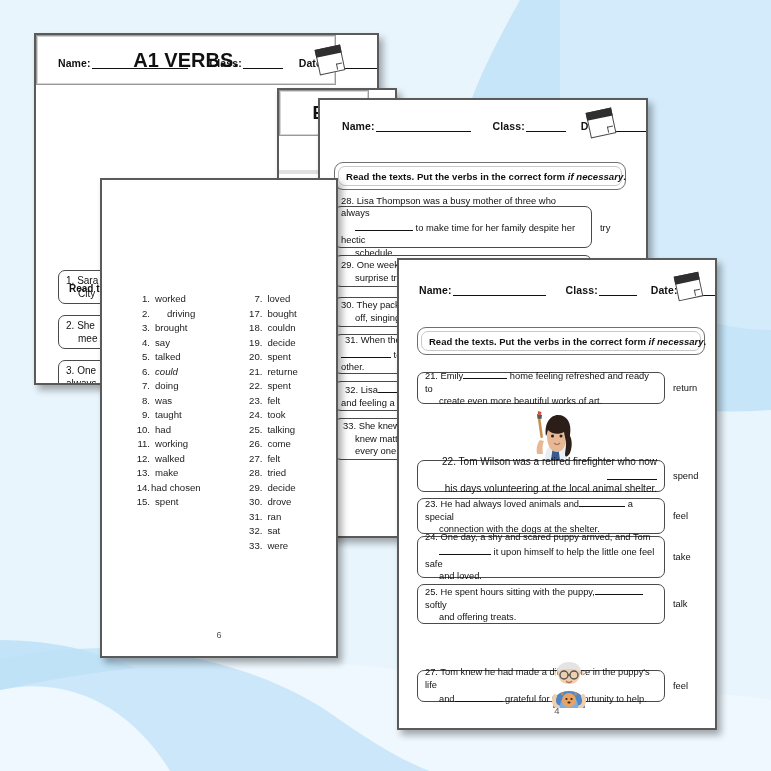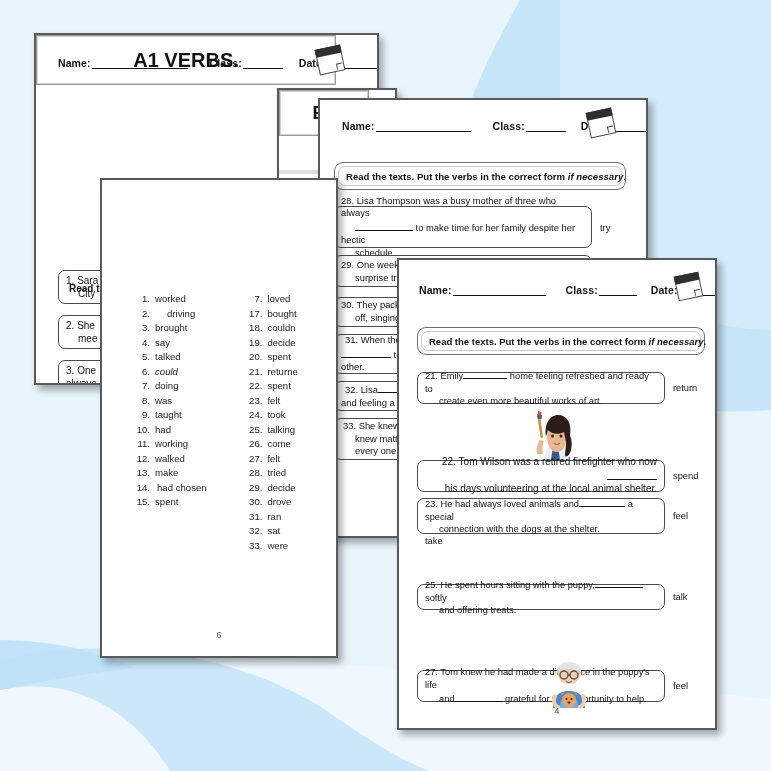--- a/index.html
+++ b/index.html
@@ -247,21 +247,21 @@
         <li style="white-space: nowrap;"><span style="display: inline-block; width: 20px; text-align: right;">4.</span><span style="margin-left: 5px;">say</span></li>
         <li style="white-space: nowrap;"><span style="display: inline-block; width: 20px; text-align: right;">5.</span><span style="margin-left: 5px;">talked</span></li>
         <li style="white-space: nowrap;"><span style="display: inline-block; width: 20px; text-align: right;">6.</span><span style="margin-left: 5px; font-style: italic;">could</span></li>
         <li style="white-space: nowrap;"><span style="display: inline-block; width: 20px; text-align: right;">7.</span><span style="margin-left: 5px;">doing</span></li>
         <li style="white-space: nowrap;"><span style="display: inline-block; width: 20px; text-align: right;">8.</span><span style="margin-left: 5px;">was</span></li>
         <li style="white-space: nowrap;"><span style="display: inline-block; width: 20px; text-align: right;">9.</span><span style="margin-left: 5px;">taught</span></li>
         <li style="white-space: nowrap;"><span style="display: inline-block; width: 20px; text-align: right;">10.</span><span style="margin-left: 5px;">had</span></li>
         <li style="white-space: nowrap;"><span style="display: inline-block; width: 20px; text-align: right;">11.</span><span style="margin-left: 5px;">working</span></li>
         <li style="white-space: nowrap;"><span style="display: inline-block; width: 20px; text-align: right;">12.</span><span style="margin-left: 5px;">walked</span></li>
         <li style="white-space: nowrap;"><span style="display: inline-block; width: 20px; text-align: right;">13.</span><span style="margin-left: 5px;">make</span></li>
-        <li style="white-space: nowrap;"><span style="display: inline-block; width: 20px; text-align: right;">14.</span><span style="margin-left: 7px;">had chosen</span></li>
+        <li style="white-space: nowrap;"><span style="display: inline-block; width: 20px; text-align: right;">14.</span><span style="margin-left: 1px;">had chosen</span></li>
         <li style="white-space: nowrap;"><span style="display: inline-block; width: 20px; text-align: right;">15.</span><span style="margin-left: 5px;">spent</span></li>
       </ol>
     <ol id="key-col-right" start="16" style="list-style:none;margin:0;padding:0 0 0 12px;font-size:9.6px;line-height:14.5px;color:#222;width:110px;">
         <li style="white-space: nowrap;"><span style="display: inline-block; width: 20px; text-align: right;">7.</span><span style="margin-left: 5px;">loved</span></li>
         <li style="white-space: nowrap;"><span style="display: inline-block; width: 20px; text-align: right;">17.</span><span style="margin-left: 5px;">bought</span></li>
         <li style="white-space: nowrap;"><span style="display: inline-block; width: 20px; text-align: right;">18.</span><span style="margin-left: 5px;">couldn</span></li>
         <li style="white-space: nowrap;"><span style="display: inline-block; width: 20px; text-align: right;">19.</span><span style="margin-left: 5px;">decide</span></li>
         <li style="white-space: nowrap;"><span style="display: inline-block; width: 20px; text-align: right;">20.</span><span style="margin-left: 5px;">spent</span></li>
         <li style="white-space: nowrap;"><span style="display: inline-block; width: 20px; text-align: right;">21.</span><span style="margin-left: 5px;">returne</span></li>
         <li style="white-space: nowrap;"><span style="display: inline-block; width: 20px; text-align: right;">22.</span><span style="margin-left: 5px;">spent</span></li>
@@ -350,25 +350,33 @@
       <div class="qt" style="font-size:9.3px;line-height:12.4px;">
         <b style="font-weight:normal;">23.</b>
         <span>He had always loved animals and</span><span class="blank" style="width:46px;height:10px;"></span><span> a special</span><br>
         <span style="margin-left:14px;">connection with the dogs at the shelter.</span>
       </div>
     </div>
     <span class="cue" style="font-size:9.3px;margin-left:8px;">feel</span>
   </div>
 
   <div class="qrow" style="position:absolute;left:18px;top:276px;width:294px;">
+    <div class="qbox" style="width:248px;height:42px;padding:3px 7px;">
+      <div class="qt" style="font-size:9.3px;line-height:12.4px;">
+        <b style="font-weight:normal;">24.</b>
+        <span>One day, a shy and scared puppy arrived, and Tom</span><br>
+        <span style="margin-left:14px;"><span class="blank" style="width:52px;height:10px;"></span><span> it upon himself to help the little one feel safe</span></span><br>
+        <span style="margin-left:14px;">and loved.</span>
+      </div>
+    </div>
     <span class="cue" style="font-size:9.3px;margin-left:8px;">take</span>
   </div>
 
   <div class="qrow" style="position:absolute;left:18px;top:324px;width:294px;">
-    <div class="qbox" style="width:248px;height:26px;padding:3px 7px;">
+    <div class="qbox" style="width:248px;height:40px;padding:3px 7px;">
       <div class="qt" style="font-size:9.3px;line-height:12.4px;">
         <b style="font-weight:normal;">25.</b>
         <span>He spent hours sitting with the puppy,</span><span class="blank" style="width:48px;height:10px;"></span><span> softly</span><br>
         <span style="margin-left:14px;">and offering treats.</span>
       </div>
     </div>
     <span class="cue" style="font-size:9.3px;margin-left:8px;">talk</span>
   </div>
 
 

